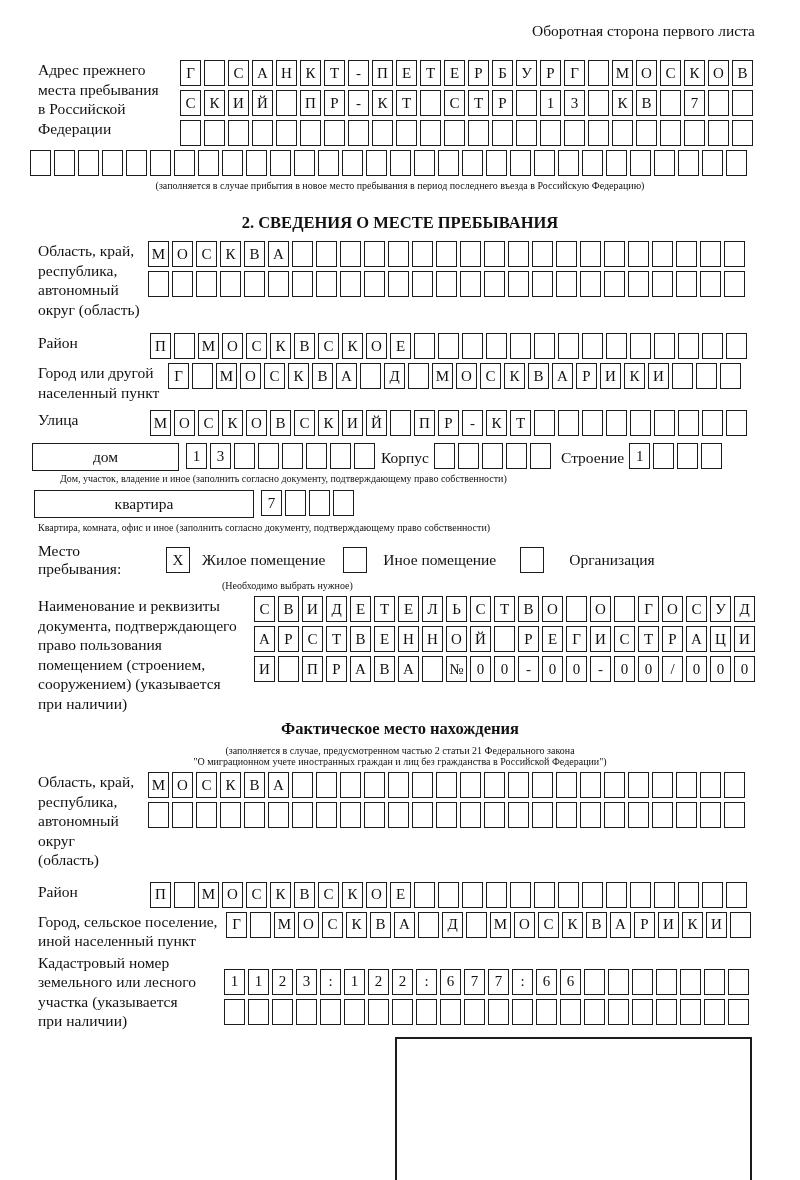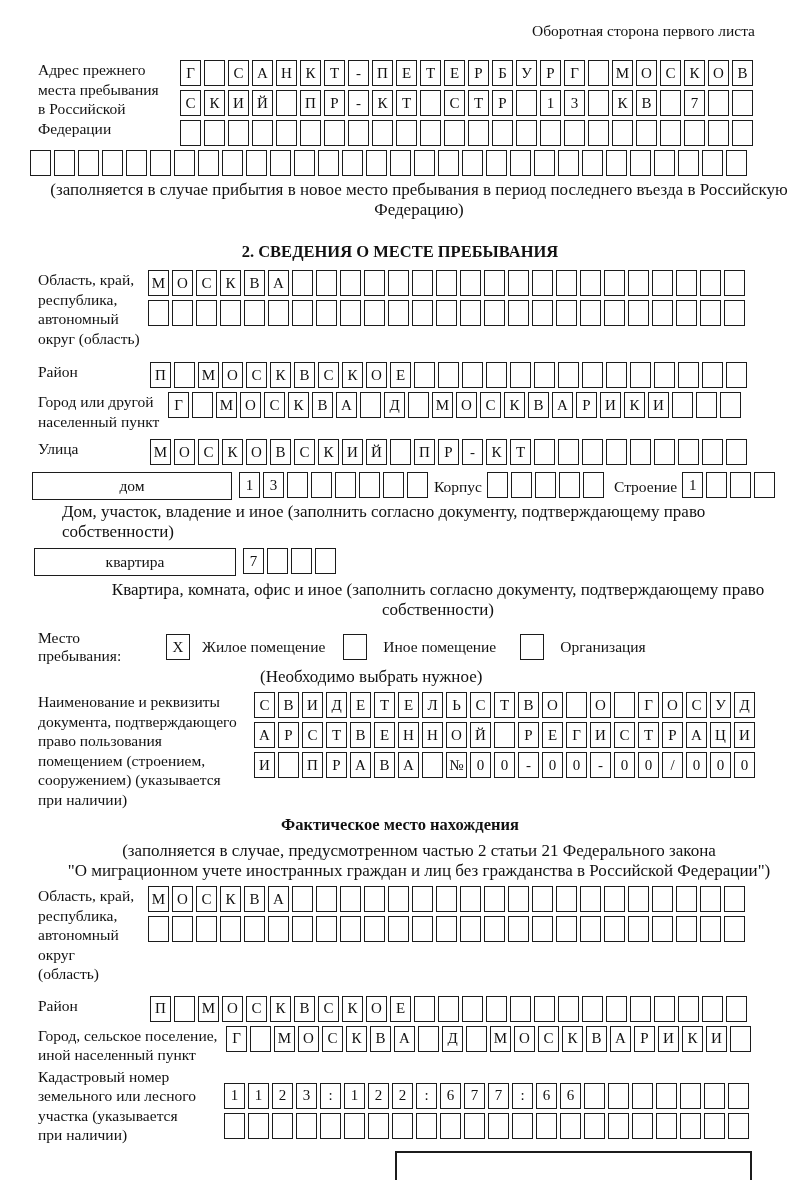--- a/index.html
+++ b/index.html
@@ -5,21 +5,21 @@
   html,body{margin:0;padding:0;background:#ffffff;}
   .page{position:relative;width:800px;height:1180px;background:#fff;color:#111;
         font-family:"Liberation Serif","DejaVu Serif",serif;overflow:hidden;}
   .top-title{margin:22px 45px 0 0;text-align:right;font-size:15.5px;padding-left:25px;}
   .frow{display:flex;align-items:flex-start;margin-left:38px;}
   .flabel{font-size:15.5px;line-height:1.26;white-space:pre-line;flex:none;}
   .gridcol{display:flex;flex-direction:column;flex:none;}
   .grid{display:flex;flex:none;margin-bottom:4px;}
   .cell{box-sizing:border-box;width:21px;height:26px;border:1.7px solid #1c1c1c;margin-right:3px;
         display:inline-flex;align-items:center;justify-content:center;font-size:15px;flex:none;background:#fff;}
-  .note{font-size:17px;text-align:center;padding-left:38px;}
+  .note{font-size:10px;text-align:center;}
   .h2{font-size:16.5px;font-weight:bold;text-align:center;}
   .lblbox{box-sizing:border-box;border:1.7px solid #1c1c1c;height:28px;display:inline-flex;
           align-items:center;justify-content:center;font-size:15.5px;flex:none;}
   .inline-label{font-size:15.5px;flex:none;align-self:center;}
   .checkbox{box-sizing:border-box;width:24px;height:26px;border:1.7px solid #1c1c1c;display:inline-flex;
             align-items:center;justify-content:center;font-size:15px;flex:none;}
   .stamp-box{box-sizing:border-box;margin:6px 0 0 395px;width:357px;height:173px;border:2px solid #1c1c1c;}
 </style>
 </head>
 <body>
@@ -300,21 +300,21 @@
         <span class="cell"></span>
         <span class="cell"></span>
         <span class="cell"></span>
         <span class="cell"></span>
         <span class="cell"></span>
         <span class="cell"></span>
       </div>
   </div>
 
   <div class="frow" style="margin-left:32px;margin-top:3px;">
-    <div class="lblbox" style="width:200px;margin-right:7px;">дом</div>
+    <div class="lblbox" style="width:147px;margin-right:7px;">дом</div>
     <div class="grid">
         <span class="cell">1</span>
         <span class="cell">3</span>
         <span class="cell"></span>
         <span class="cell"></span>
         <span class="cell"></span>
         <span class="cell"></span>
         <span class="cell"></span>
         <span class="cell"></span>
       </div>
@@ -327,41 +327,41 @@
         <span class="cell"></span>
       </div>
     <div class="inline-label" style="margin:0 5px 0 7px;">Строение</div>
     <div class="grid">
         <span class="cell">1</span>
         <span class="cell"></span>
         <span class="cell"></span>
         <span class="cell"></span>
       </div>
   </div>
-  <div class="note" style="text-align:left;margin-left:24px;">Дом, участок, владение и иное (заполнить согласно документу, подтверждающему право собственности)</div>
+  <div class="note" style="text-align:left;margin-left:60px;">Дом, участок, владение и иное (заполнить согласно документу, подтверждающему право собственности)</div>
 
   <div class="frow" style="margin-left:34px;margin-top:6px;">
-    <div class="lblbox" style="width:202px;margin-right:7px;">квартира</div>
+    <div class="lblbox" style="width:220px;margin-right:7px;">квартира</div>
     <div class="grid">
         <span class="cell">7</span>
         <span class="cell"></span>
         <span class="cell"></span>
         <span class="cell"></span>
       </div>
   </div>
-  <div class="note" style="text-align:center;margin-left:38px;margin-top:2px;">Квартира, комната, офис и иное (заполнить согласно документу, подтверждающему право собственности)</div>
+  <div class="note" style="text-align:left;margin-left:38px;margin-top:2px;">Квартира, комната, офис и иное (заполнить согласно документу, подтверждающему право собственности)</div>
 
   <div class="frow" style="margin-top:9px;align-items:center;">
     <div class="inline-label" style="width:128px;">Место пребывания:</div>
     <div class="checkbox">X</div>
     <div class="inline-label" style="margin-left:12px;">Жилое помещение</div>
     <div class="checkbox" style="margin-left:18px;"></div>
     <div class="inline-label" style="margin-left:16px;">Иное помещение</div>
     <div class="checkbox" style="margin-left:24px;"></div>
-    <div class="inline-label" style="margin-left:16px;">Организация</div>
+    <div class="inline-label" style="margin-left:25px;">Организация</div>
   </div>
   <div class="note" style="text-align:left;margin-left:222px;margin-top:2px;">(Необходимо выбрать нужное)</div>
 
   <div class="frow" style="margin-top:5px;">
     <div class="flabel" style="width:216px;">Наименование и реквизиты
 документа, подтверждающего
 право пользования
 помещением (строением,
 сооружением) (указывается
 при наличии)</div>

